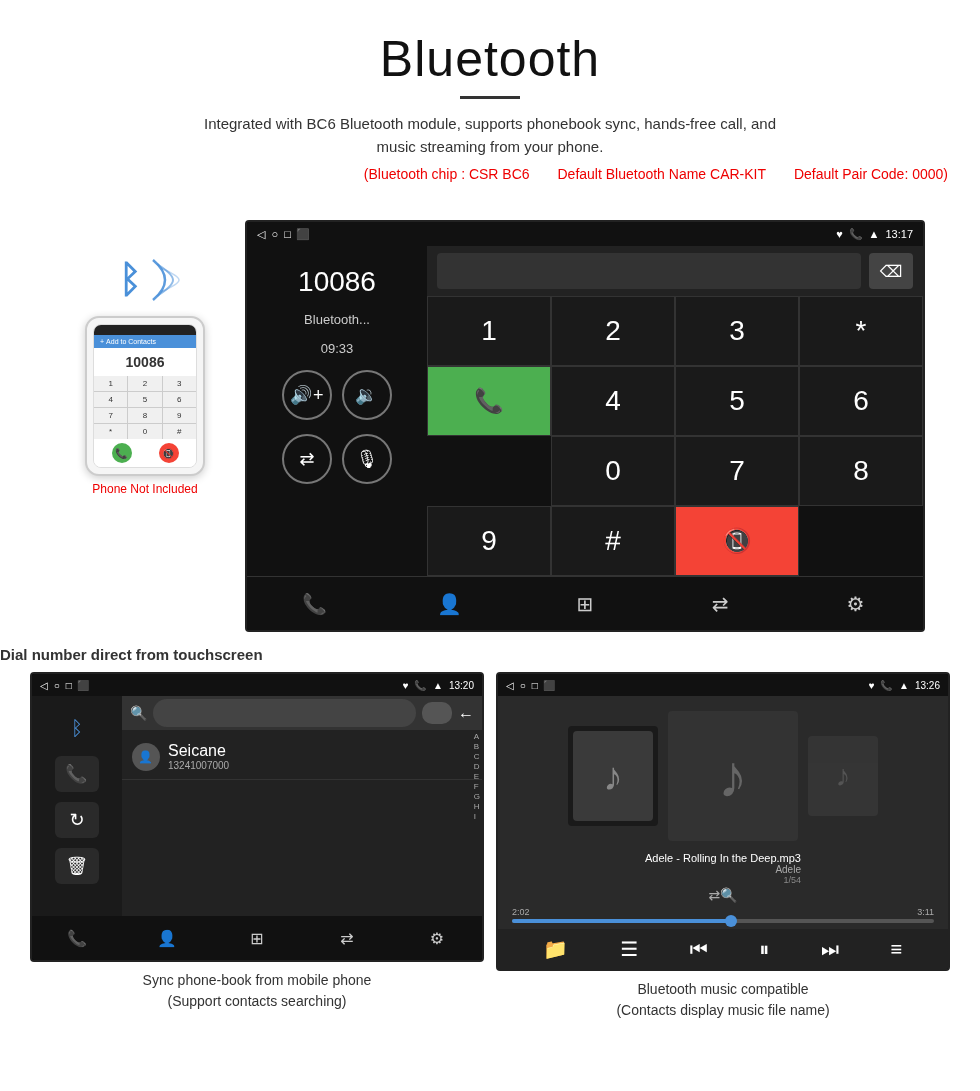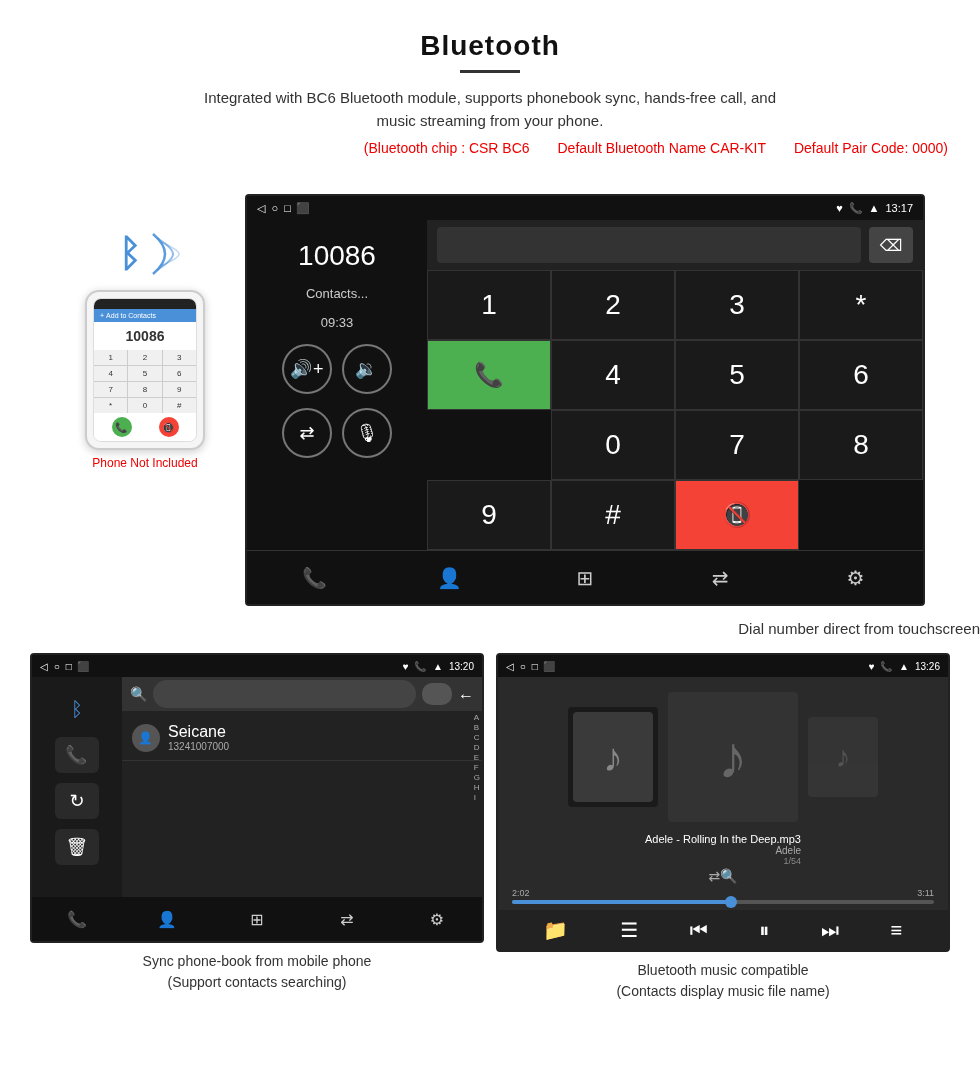--- a/index.html
+++ b/index.html
@@ -10,22 +10,22 @@
       min-height: 1091px;
       overflow-x: hidden;
     }
 
     
     .page-header {
       text-align: center;
       padding: 30px 20px 10px;
     }
     .page-title {
-      font-size: 28px;
-      font-weight: 700;
+      font-size: 50px;
+      font-weight: 400;
       color: #111;
       letter-spacing: 1px;
     }
     .title-underline {
       width: 60px;
       height: 3px;
       background: #333;
       margin: 8px auto 14px;
     }
     .subtitle {
@@ -282,24 +282,25 @@
       font-size: 20px;
       display: flex;
       align-items: center;
       justify-content: center;
       width: 50px;
       height: 40px;
     }
 
     
     .caption-text {
-      text-align: right;
+      text-align: left;
       font-size: 15px;
       color: #333;
-      padding: 8px 0 16px;
+      padding: 8px 0 9px;
+      font-weight: bold;
     }
 
     
     .bottom-screenshots-row {
       display: flex;
       gap: 12px;
       padding: 0 30px;
       margin-bottom: 8px;
     }
     .bottom-screenshot-block {
@@ -614,21 +615,21 @@
         <span>📞</span>
         <span>▲</span>
         <span>13:17</span>
       </div>
     </div>
 
     <div class="car-call-area">
 
       <div class="call-left-panel">
         <div class="call-number">10086</div>
-        <div class="call-status">Contacts...</div>
+        <div class="call-status">Bluetooth...</div>
         <div class="call-timer">09:33</div>
         <div class="call-controls">
           <div class="ctrl-btn" title="Volume Up">🔊+</div>
           <div class="ctrl-btn" title="Volume Down">🔉</div>
         </div>
         <div class="call-controls">
           <div class="ctrl-btn">⇄</div>
           <div class="ctrl-btn">🎙</div>
         </div>
       </div>

